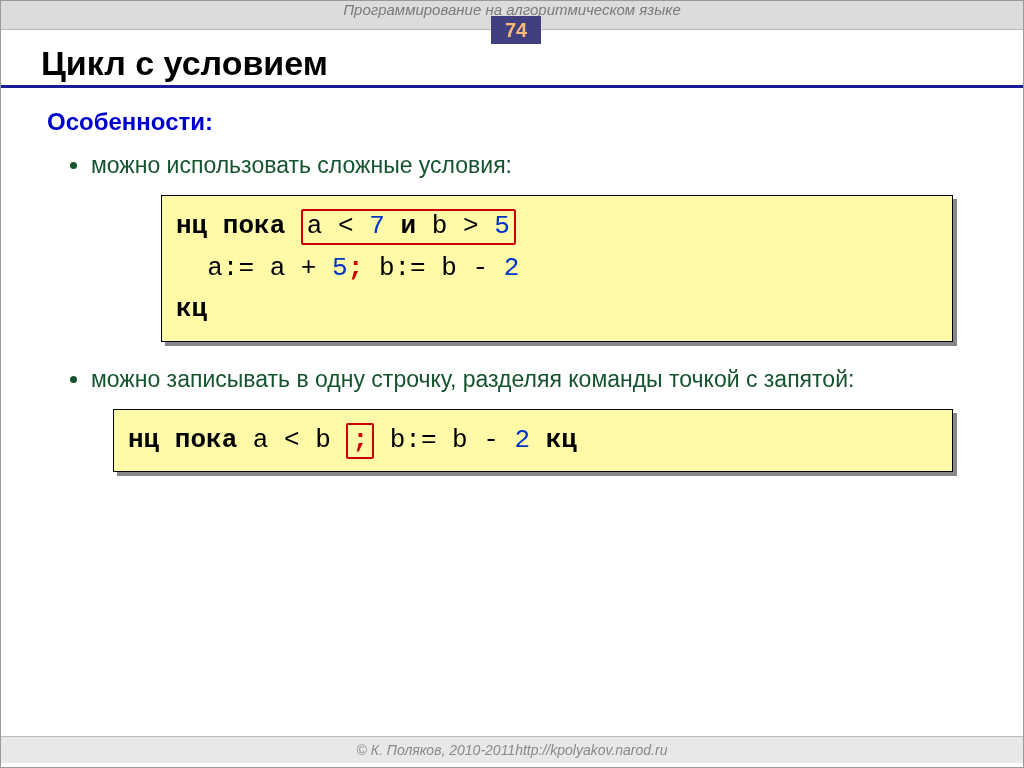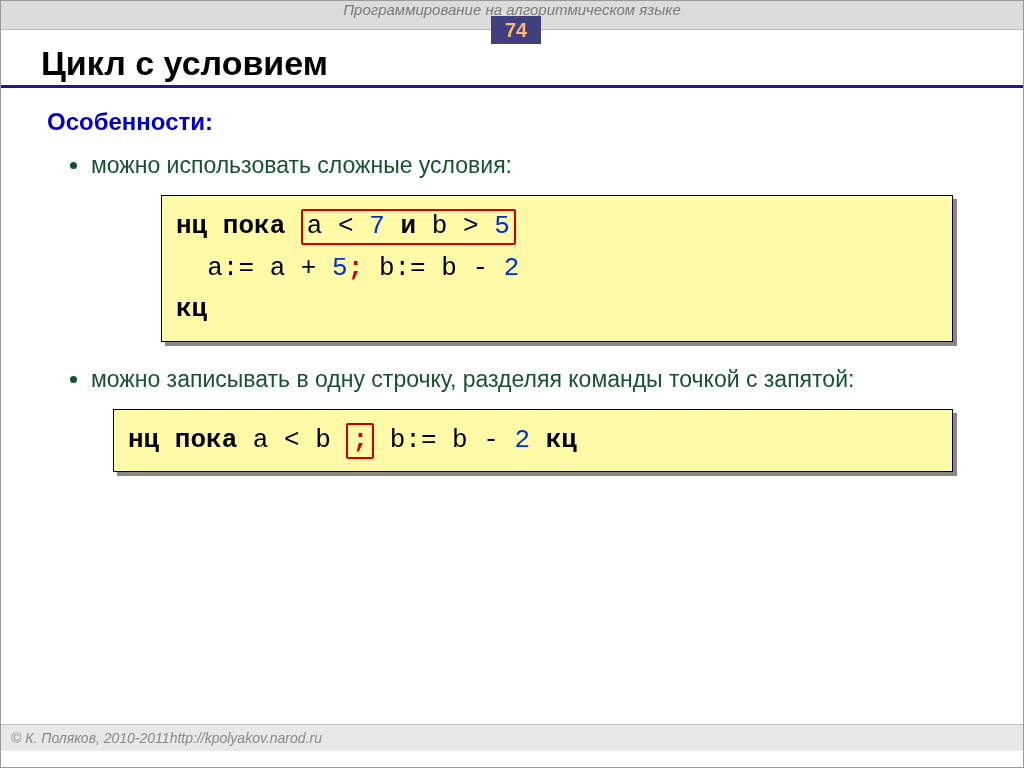--- a/index.html
+++ b/index.html
@@ -93,26 +93,26 @@
   .sep  { color: #cc0000; font-weight: bold; }
   .box-hl {
     border: 2px solid #cc0000;
     padding: 0 4px 2px 4px;
     border-radius: 2px;
   }
   .footer-bar {
     position: absolute;
     left: 0;
     right: 0;
-    bottom: 16px;
+    bottom: 4px;
     height: 26px;
     background: #e8e8e8;
     border-top: 1px solid #bbb;
     display: flex;
-    justify-content: flex-start;
+    justify-content: center;
     align-items: center;
     padding: 0 10px;
     font-size: 14px;
     font-style: italic;
     color: #8a8a8a;
   }
 </style>
 </head>
 <body>
 

